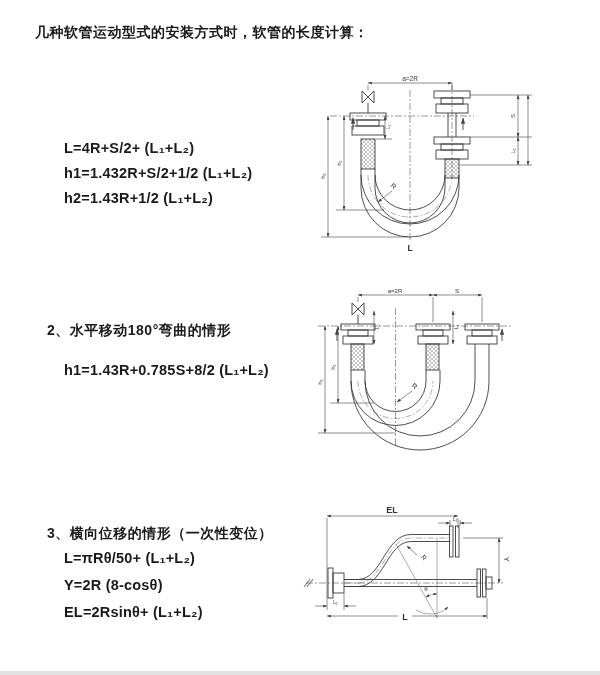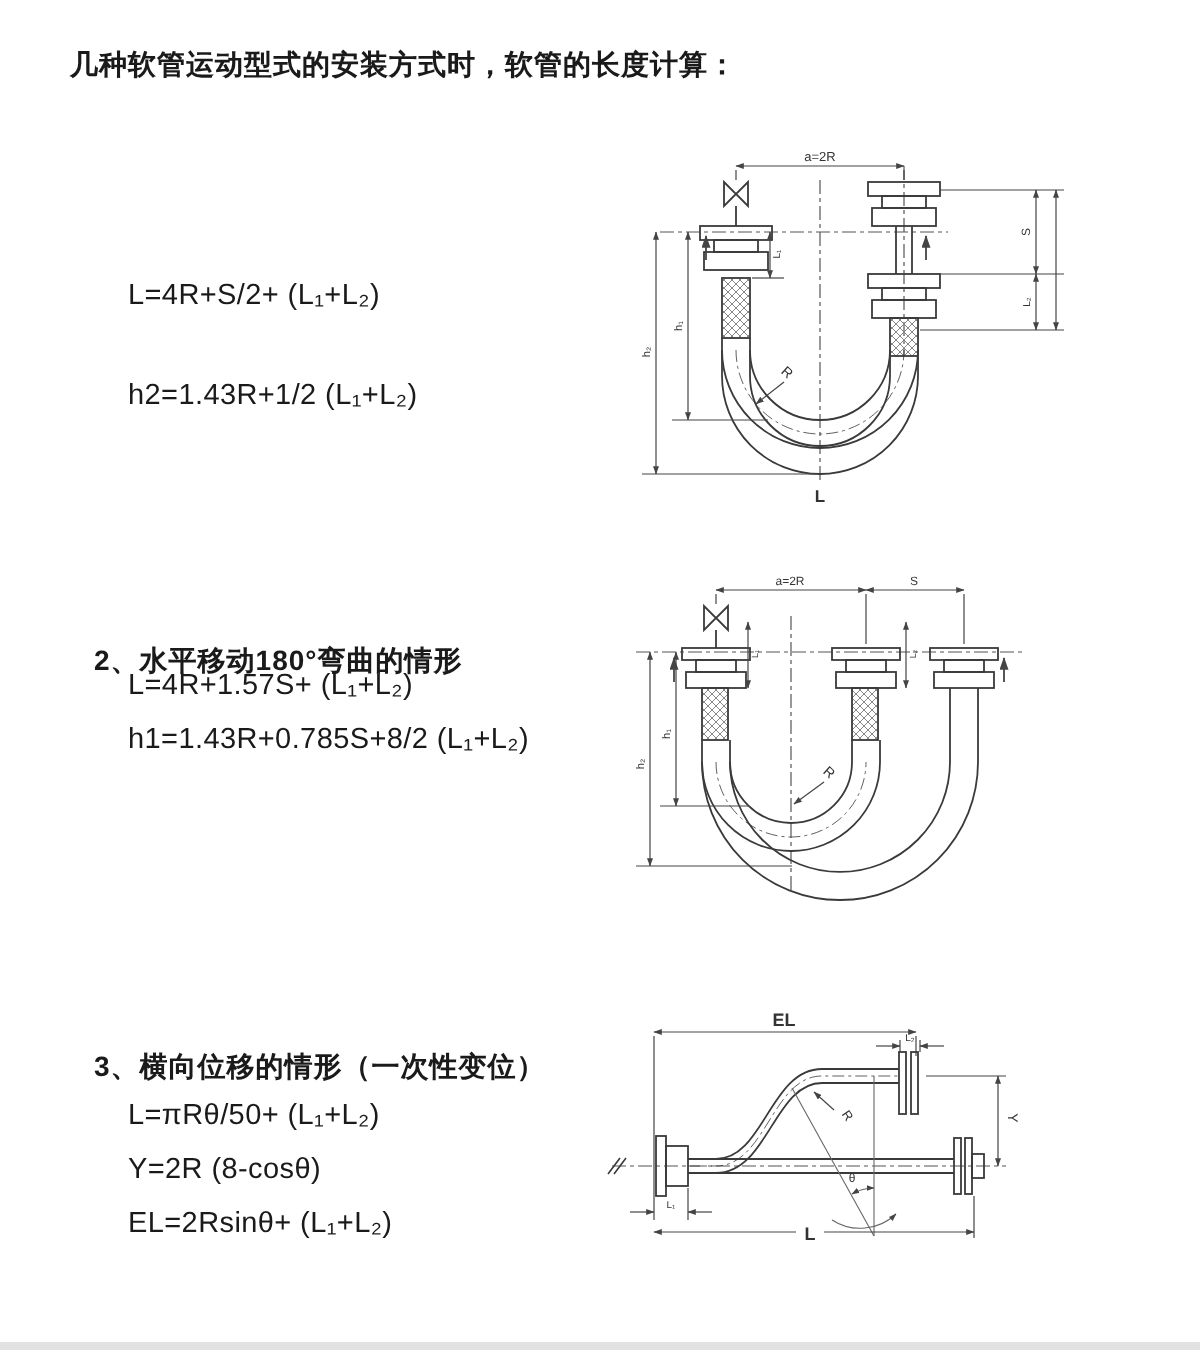--- a/index.html
+++ b/index.html
@@ -1,37 +1,37 @@
 <!DOCTYPE html>
 <html><head>
 <meta charset="utf-8">
 <style>
   html,body{margin:0;padding:0;}
   body{width:600px;height:675px;background:#ffffff;overflow:hidden;
        font-family:"Liberation Sans",sans-serif;color:#1a1a1a;}
   .page{position:relative;width:600px;height:675px;background:#fff;}
   .title{position:absolute;left:35px;top:24px;font-size:14px;font-weight:bold;letter-spacing:0.5px;}
   .heading{position:absolute;left:47px;font-size:14px;font-weight:bold;letter-spacing:0.5px;}
-  .formula{position:absolute;left:64px;font-size:14.5px;font-weight:normal;letter-spacing:0.2px;line-height:16px;}
+  .formula{position:absolute;left:64px;font-size:14.5px;font-weight:bold;letter-spacing:0.2px;line-height:16px;}
   .diag{position:absolute;}
   .diag text{font-family:"Liberation Sans",sans-serif;fill:#333;}
   .page-edge{position:absolute;left:0;right:0;bottom:0;height:4px;background:#e2e2e2;}
 </style>
 </head>
 <body>
 
 <div class="page">
 
   <div class="title">几种软管运动型式的安装方式时，软管的长度计算：</div>
 
   <div class="formula" style="top:140px">L=4R+S/2+ (L₁+L₂)</div>
+  <div class="formula" style="top:165px">h1=1.432R+S/2+1/2 (L₁+L₂)</div>
   <div class="formula" style="top:190px">h2=1.43R+1/2 (L₁+L₂)</div>
 
   <div class="heading" style="top:322px">2、水平移动180°弯曲的情形</div>
-  <div class="formula" style="top:335px">L=4R+1.57S+ (L₁+L₂)</div>
   <div class="formula" style="top:362px">h1=1.43R+0.785S+8/2 (L₁+L₂)</div>
 
   <div class="heading" style="top:525px">3、横向位移的情形（一次性变位）</div>
   <div class="formula" style="top:550px">L=πRθ/50+ (L₁+L₂)</div>
   <div class="formula" style="top:577px">Y=2R (8-cosθ)</div>
   <div class="formula" style="top:604px">EL=2Rsinθ+ (L₁+L₂)</div>
 
   <svg class="diag" style="left:312px;top:70px" width="235" height="188" viewBox="0 0 235 188">
     <defs>
       <marker id="m1e" markerWidth="7" markerHeight="5" refX="6.5" refY="2.5" orient="auto">

